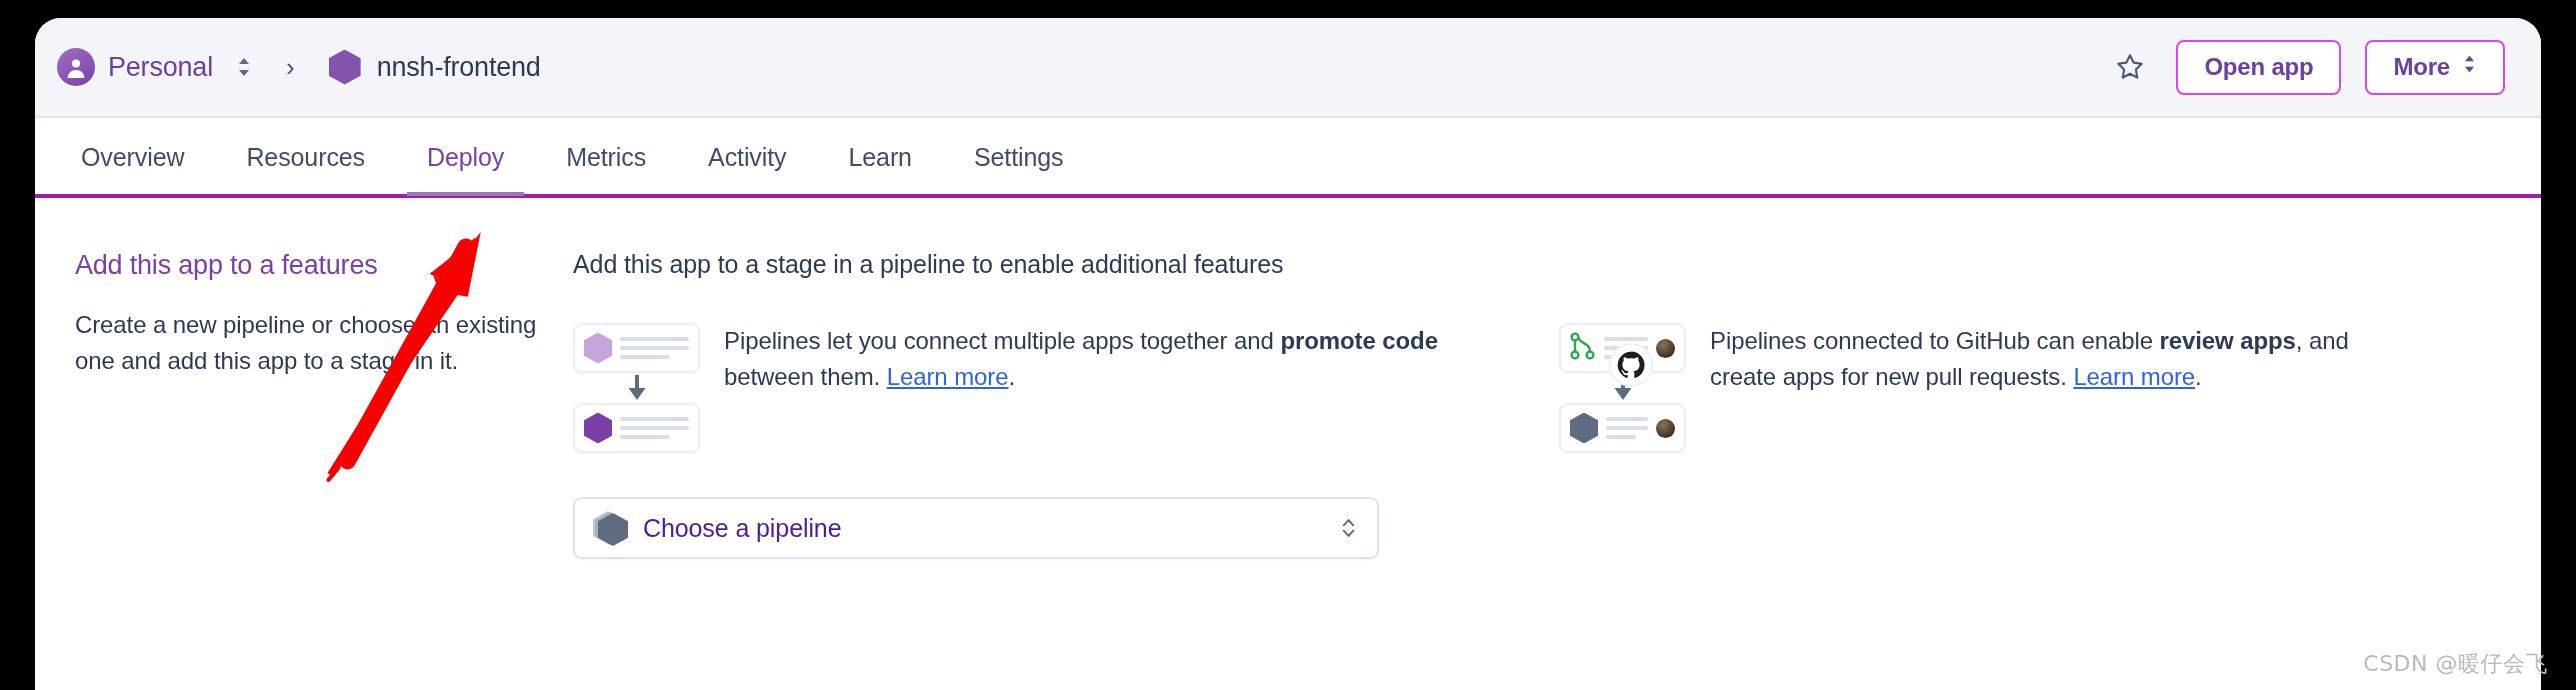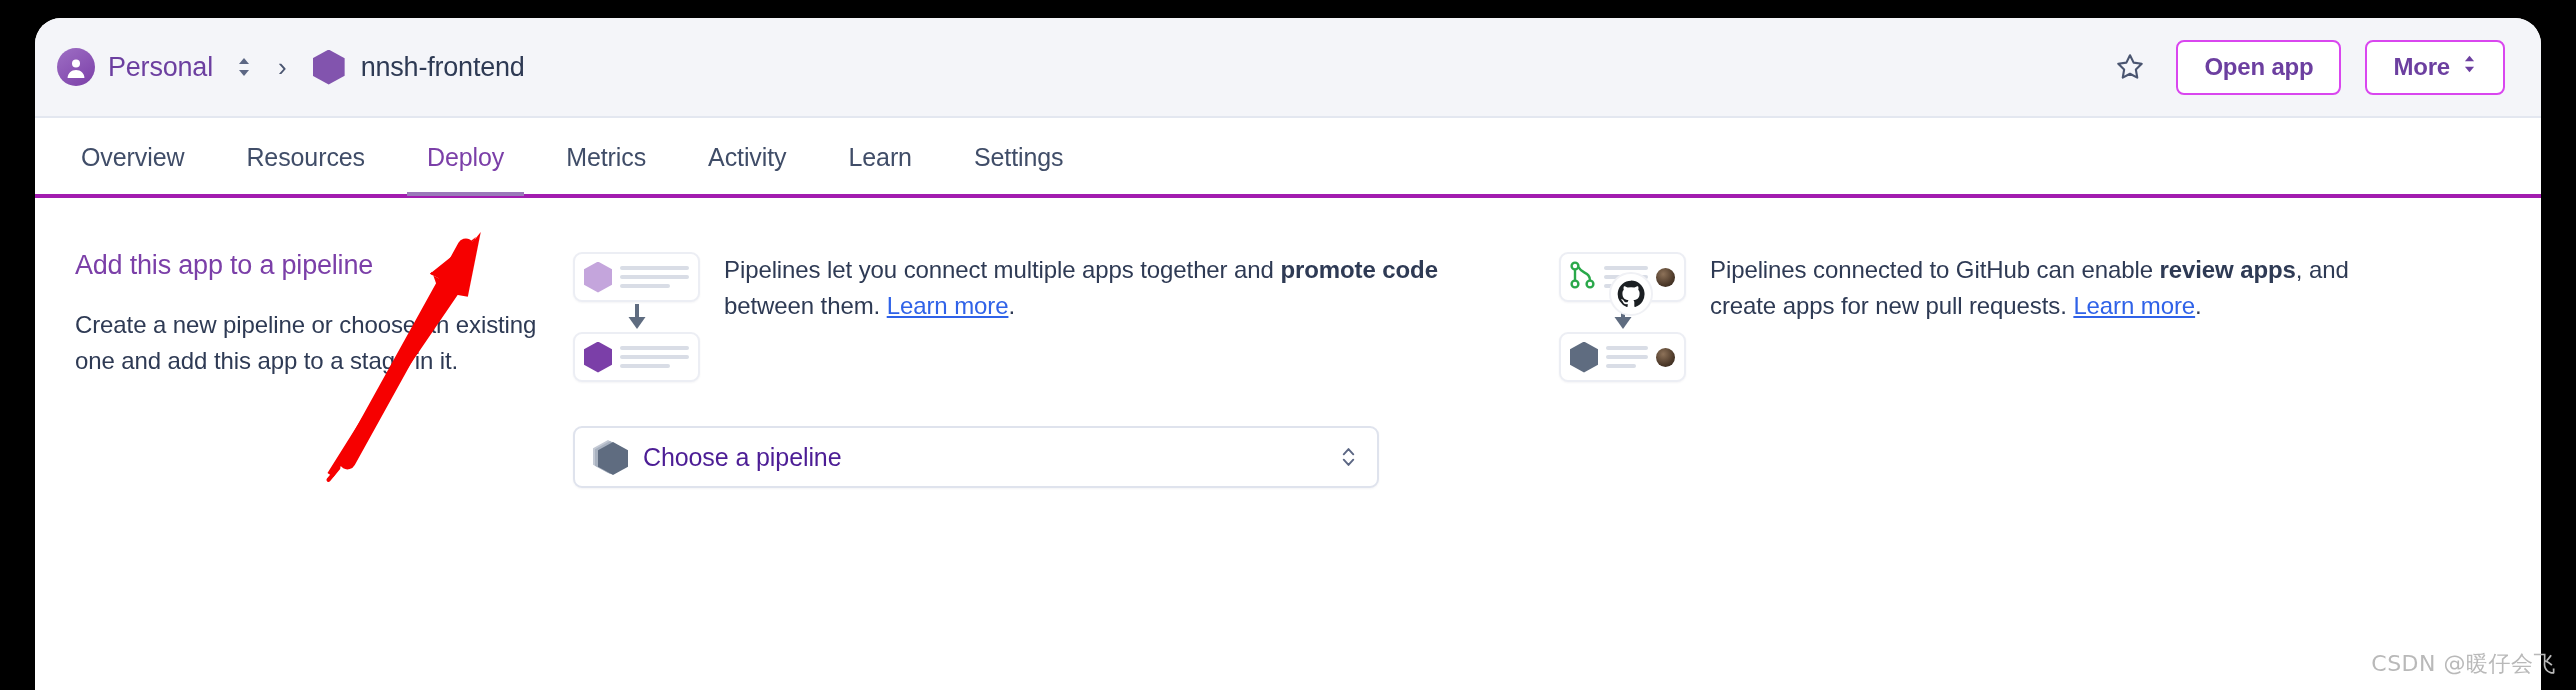--- a/index.html
+++ b/index.html
@@ -39,21 +39,21 @@
     background: #f4f5f9;
     border-bottom: 2px solid #e3e7f0;
     display: flex;
     align-items: center;
     padding: 0 36px 0 22px;
   }
 
   .breadcrumb {
     display: flex;
     align-items: center;
-    gap: 4px;
+    gap: 12px;
     flex: 1;
   }
 
   .team-chip {
     display: flex;
     align-items: center;
     gap: 13px;
     cursor: pointer;
   }
 
@@ -372,21 +372,21 @@
     position: absolute;
     left: 0; top: 0;
     width: 2576px; height: 691px;
     pointer-events: none;
     z-index: 50;
   }
 
   
   .watermark {
     position: absolute;
-    right: 20px;
+    right: 28px;
     bottom: 12px;
     font-size: 22px;
     color: #b9b9b9;
     font-family: "DejaVu Sans", sans-serif;
     z-index: 60;
     letter-spacing: 0.5px;
   }
 </style>
 </head>
 <body>
@@ -452,25 +452,26 @@
       <div class="tab active">Deploy</div>
       <div class="tab">Metrics</div>
       <div class="tab">Activity</div>
       <div class="tab">Learn</div>
       <div class="tab">Settings</div>
     </div>
 
     <div class="body-area">
 
       <div class="left-col">
-        <div class="left-title">Add this app to a pipeline</div>
+        <div class="left-title">Add this app to a features</div>
         <div class="left-desc">Create a new pipeline or choose an existing one and add this app to a stage in it.</div>
       </div>
 
       <div class="right-col">
+        <div class="right-title">Add this app to a stage in a pipeline to enable additional features</div>
 
         <div class="feature-row">
 
           <div class="feature">
             <div class="feature-art">
               <div class="mini-card">
                 <span class="mini-hex hex-light"></span>
                 <span class="mini-lines">
                     <i></i>
                     <i></i>

